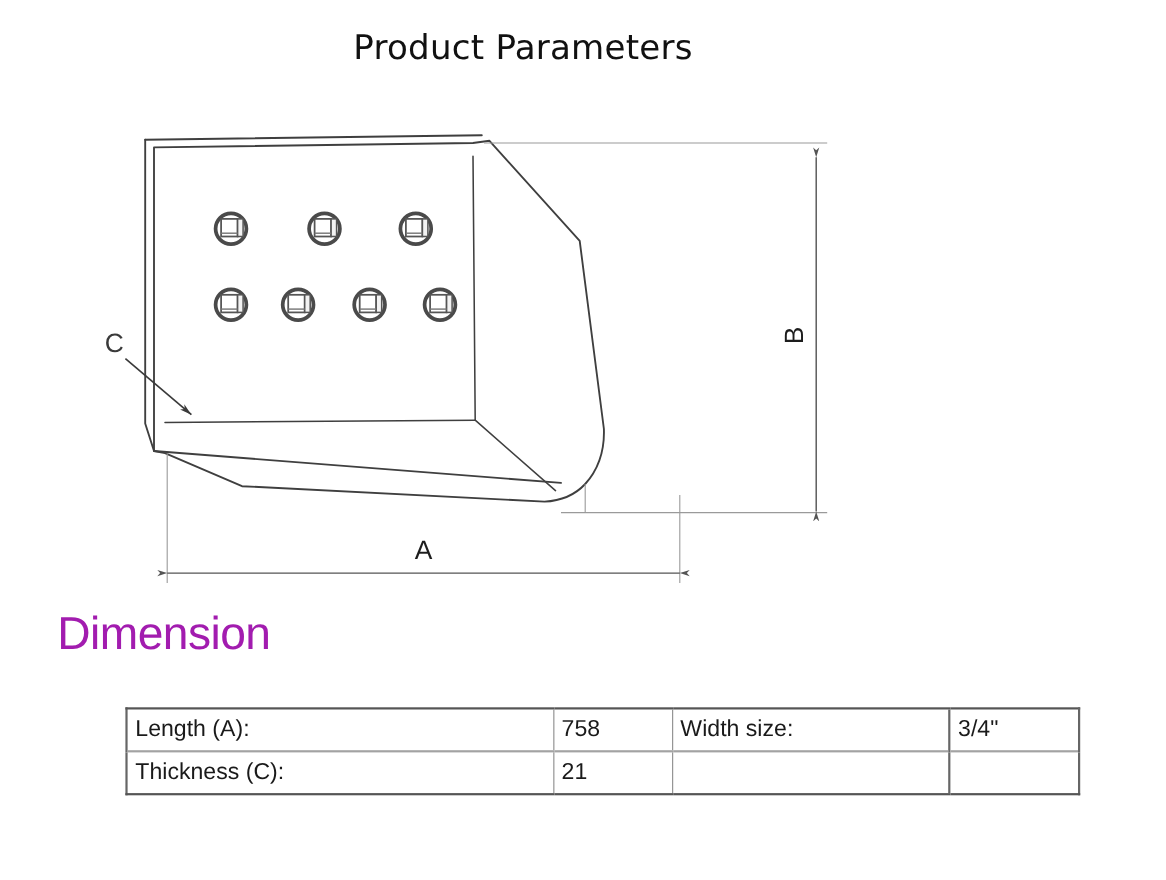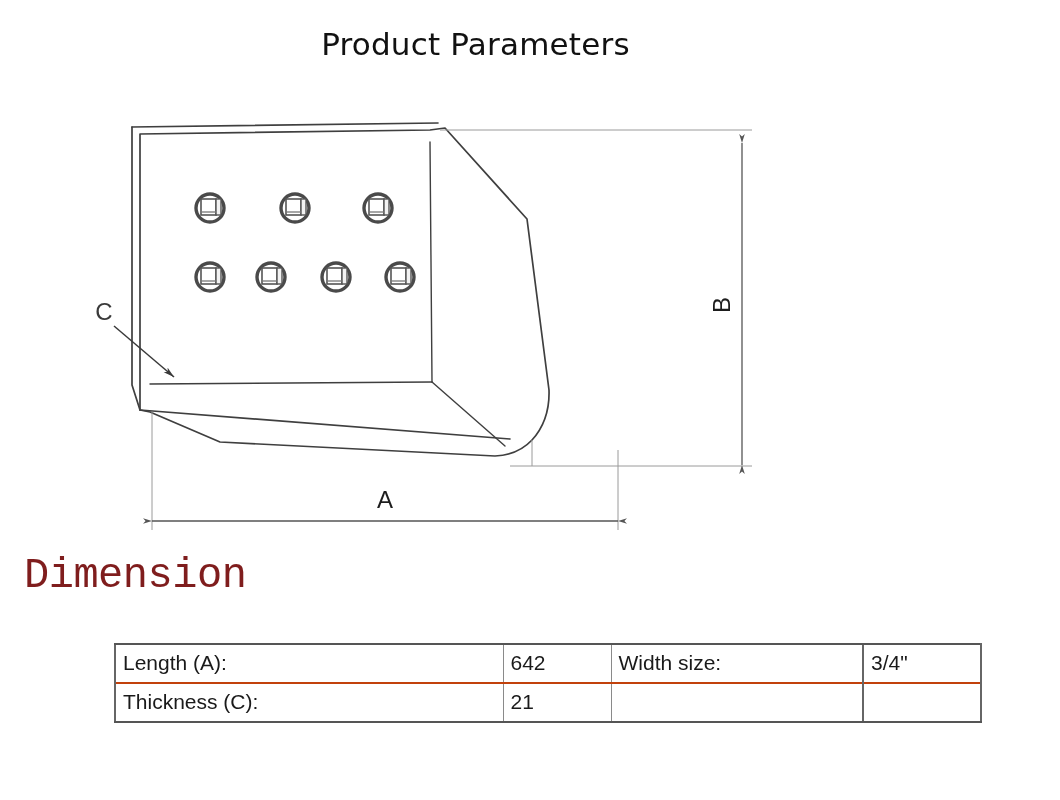--- a/index.html
+++ b/index.html
@@ -40,26 +40,26 @@
     height: 460px;
   }
   #drawing-svg {
     display: block;
   }
 
   
   #dimension-heading {
     position: absolute;
     top: 552px;
-    left: 24px;
+    left: 52px;
     font-size: 42px;
     font-weight: 400;
     letter-spacing: -0.5px;
-    color: #7f1d1d;
-    font-family: Liberation Mono, monospace;
+    color: #a21caf;
+    font-family: Liberation Sans, sans-serif;
     white-space: nowrap;
   }
 
   
   #dimension-table-wrap {
     position: absolute;
     top: 643px;
     left: 114px;
     width: 797px;
   }
@@ -83,21 +83,21 @@
   table.dim-table col.c-label { width: 388px; }
   table.dim-table col.c-value { width: 108px; }
   table.dim-table col.c-label2 { width: 252px; }
   table.dim-table col.c-value2 { width: 118px; }
 
   
   table.dim-table tr:first-child td { border-top: 2px solid #555555; }
   table.dim-table tr:last-child td { border-bottom: 2px solid #555555; }
   table.dim-table td:first-child { border-left: 2px solid #666666; }
   table.dim-table td:last-child { border-right: 2px solid #666666; }
-  table.dim-table tr.row-sep td { border-top: 2px solid #c2410c; }
+  table.dim-table tr.row-sep td { border-top: 2px solid #a3a3a3; }
   table.dim-table td.col-strong-left { border-left: 2px solid #666666; }
 </style>
 </head>
 <body>
 
 <div id="page-title">Product Parameters</div>
 
 <div id="drawing-area">
   <svg id="drawing-svg" width="980" height="460" viewBox="0 0 980 460">
 
@@ -225,21 +225,21 @@
   <table class="dim-table">
     <colgroup>
       <col class="c-label">
         <col class="c-value">
         <col class="c-label2">
         <col class="c-value2">
     </colgroup>
     <tbody>
       <tr>
         <td>Length (A):</td>
-        <td>642</td>
+        <td>758</td>
         <td>Width size:</td>
         <td class="col-strong-left">3/4"</td>
       </tr>
       <tr class="row-sep">
         <td>Thickness (C):</td>
         <td>21</td>
         <td></td>
         <td class="col-strong-left"></td>
       </tr>
     </tbody>

